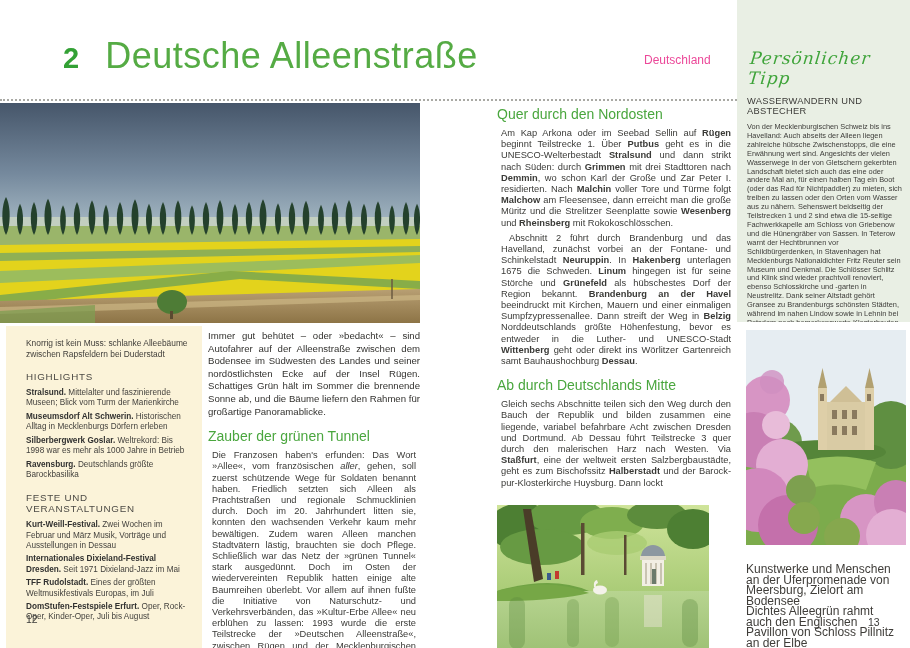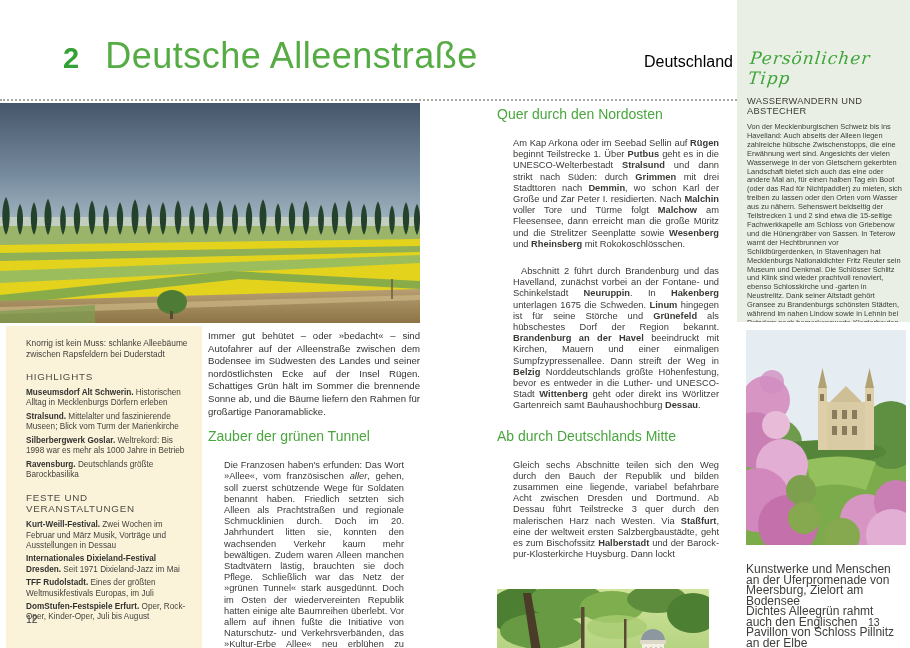--- a/index.html
+++ b/index.html
@@ -4,21 +4,21 @@
 <style>
   html,body{margin:0;padding:0;background:#ffffff;}
   .spread{
     position:relative;width:910px;height:648px;background:#ffffff;overflow:hidden;
     font-family:"Liberation Sans",sans-serif;color:#3a3a37;
   }
   
   .header{position:absolute;left:63px;top:26px;display:flex;align-items:baseline;gap:17px;}
   .chapter-num{font-size:29px;font-weight:bold;color:#33a135;}
   .chapter-title{font-size:36px;font-weight:normal;color:#55ab44;letter-spacing:.5px;margin:9px;}
-  .country{position:absolute;left:644px;top:53px;font-size:16px;color:#000000;}
+  .country{position:absolute;left:644px;top:53px;font-size:12px;color:#ec4899;}
   .dotted-rule{position:absolute;left:0;top:99px;width:737px;border-top:2px dotted #a9a9a4;}
   
   .photo{position:absolute;display:block;}
   .main-photo{left:0;top:103px;width:420px;height:220px;}
   .castle-photo{left:746px;top:330px;width:160px;height:215px;}
   .park-photo{width:212px;height:151px;margin-top:12px;}
   .photo svg{display:block;width:100%;height:100%;}
   
   .cream-box{
     position:absolute;left:6px;top:326px;width:196px;height:322px;
@@ -27,21 +27,21 @@
   .photo-caption{font-size:8.4px;line-height:10.6px;color:#403e3a;margin:0 0 12px 0;}
   .box-heading{font-size:9.8px;font-weight:normal;letter-spacing:.7px;color:#4c4a45;margin:12px 0 6px 0;}
   .item{font-size:8.2px;line-height:10.2px;margin:0 0 3.5px 0;color:#44423e;}
   .item b{color:#313130;}
   
   .mid-col{position:absolute;left:208px;top:330px;width:212px;}
   .right-col{position:absolute;left:497px;top:106px;width:238px;}
   .intro{font-size:9.6px;line-height:12.6px;font-weight:normal;text-align:justify;margin:0;color:#33322f;}
   .green-heading{font-size:14px;font-weight:normal;color:#4aa63e;margin:10px 0 6px 0;}
   .green-heading.first{margin-top:0;}
-  .body-text{font-size:9.3px;line-height:11.2px;text-align:justify;margin:16px;color:#3a3a37;}
+  .body-text{font-size:9.3px;line-height:11.2px;text-align:justify;margin:4px;color:#3a3a37;}
   .body-text.indent{text-indent:8px;}
   
   .tip-box{
     position:absolute;left:737px;top:0;width:173px;height:322px;
     background:#e9efe4;padding:48px 7px 0 10px;box-sizing:border-box;overflow:hidden;
   }
   .tip-script{
     font-family:"DejaVu Serif",serif;font-style:italic;font-size:17px;color:#3fa43a;
     letter-spacing:1px;margin:0 0 8px 0;transform:skewX(-6deg);transform-origin:left bottom;font-weight:normal;
   }
@@ -127,23 +127,23 @@
       <rect x="170" y="208" width="3" height="8" fill="#5a4a30"></rect>
       <line x1="392" y1="176" x2="392" y2="196" stroke="#6b5a40" stroke-width="1.5"></line>
     </svg>
   </div>
 
   <aside class="cream-box">
     <p class="photo-caption">Knorrig ist kein Muss: schlanke Alleebäume zwischen Rapsfeldern bei Duderstadt</p>
     <h3 class="box-heading">HIGHLIGHTS</h3>
     <div>
 
+        <p class="item"><b>Stralsund.</b> <span>Mittelalter und faszinierende Museen; Blick vom Turm der Marienkirche</span></p>
+
         <p class="item"><b>Museumsdorf Alt Schwerin.</b> <span>Historischen Alltag in Mecklenburgs Dörfern erleben</span></p>
-
-        <p class="item"><b>Stralsund.</b> <span>Mittelalter und faszinierende Museen; Blick vom Turm der Marienkirche</span></p>
 
         <p class="item"><b>Silberbergwerk Goslar.</b> <span>Weltrekord: Bis 1998 war es mehr als 1000 Jahre in Betrieb</span></p>
 
 
         <p class="item"><b>Ravensburg.</b> <span>Deutschlands größte Barockbasilika</span></p>
       </div>
     <h3 class="box-heading">FESTE UND VERANSTALTUNGEN</h3>
     <div>
 
         <p class="item"><b>Kurt-Weill-Festival.</b> <span>Zwei Wochen im Februar und März Musik, Vorträge und Ausstellungen in Dessau</span></p>

